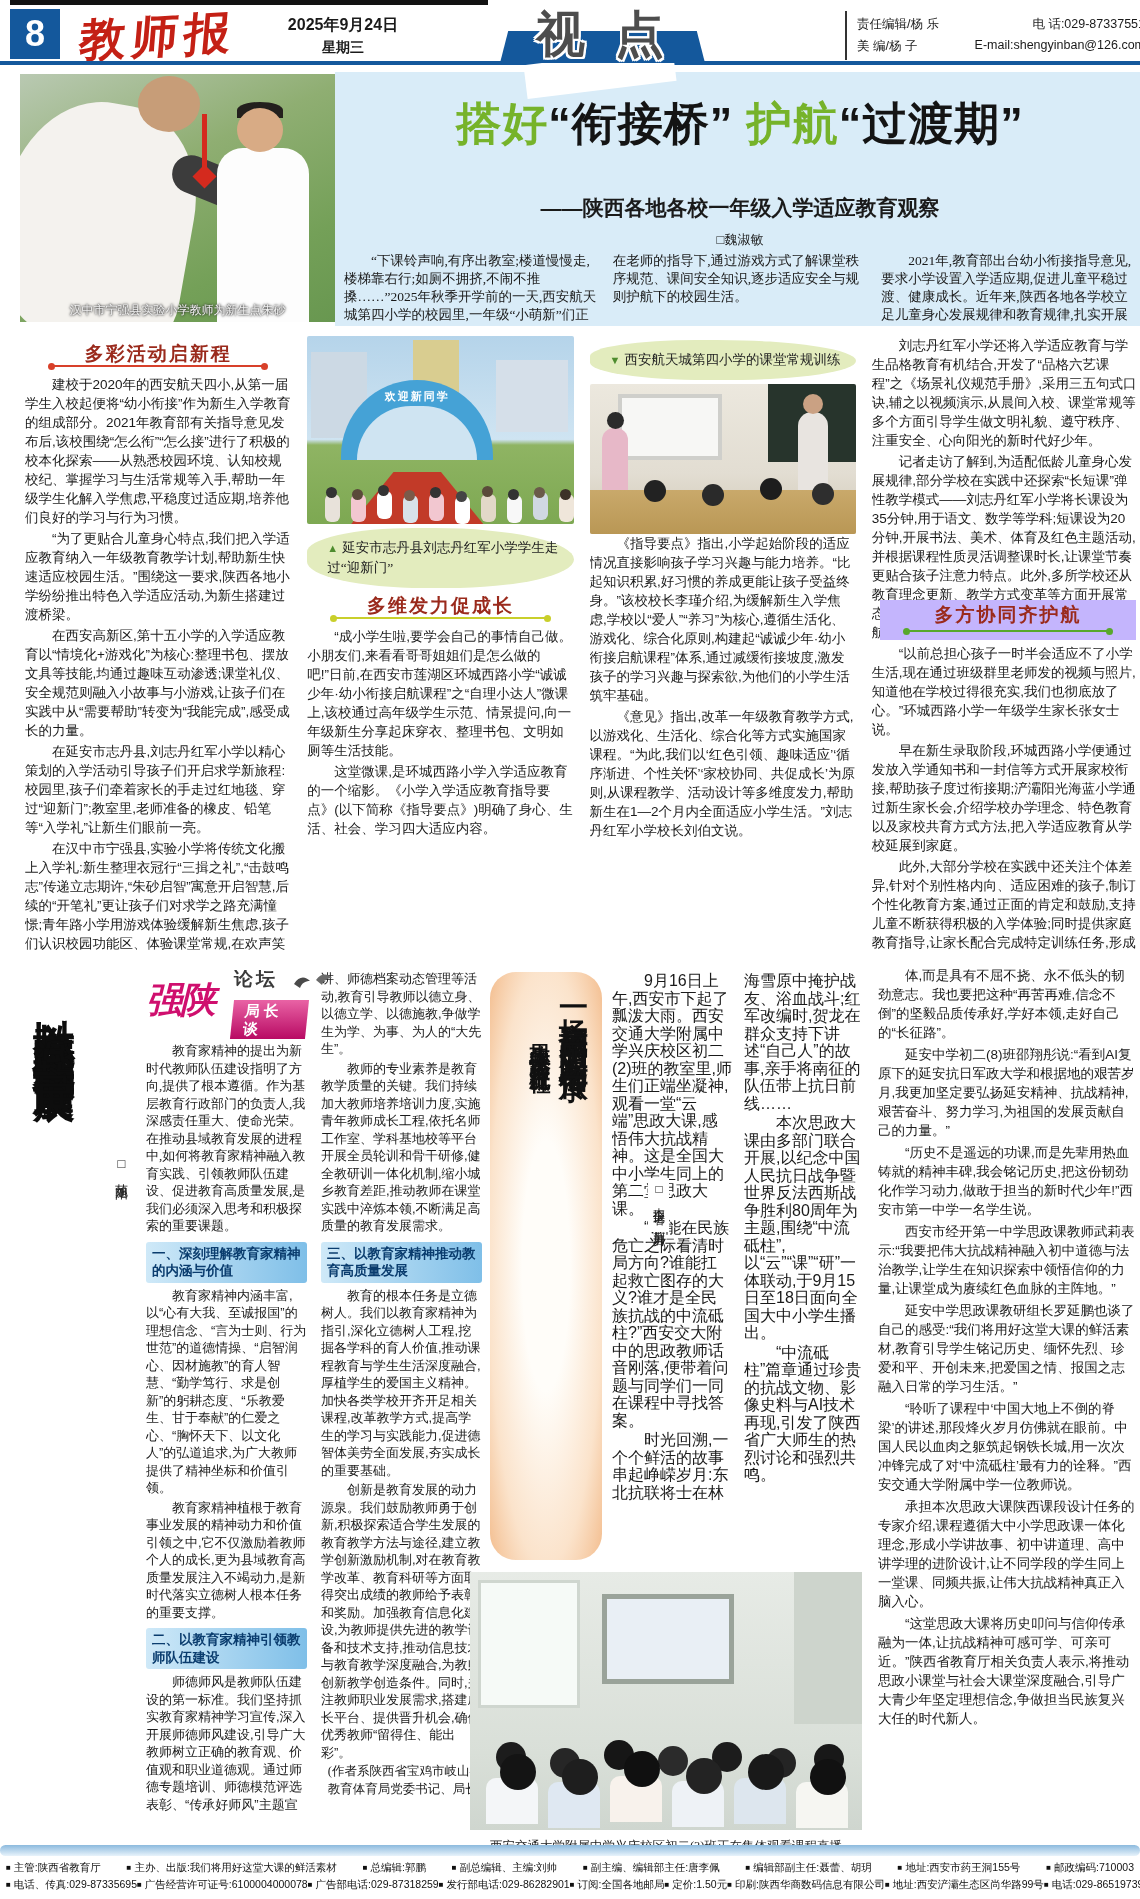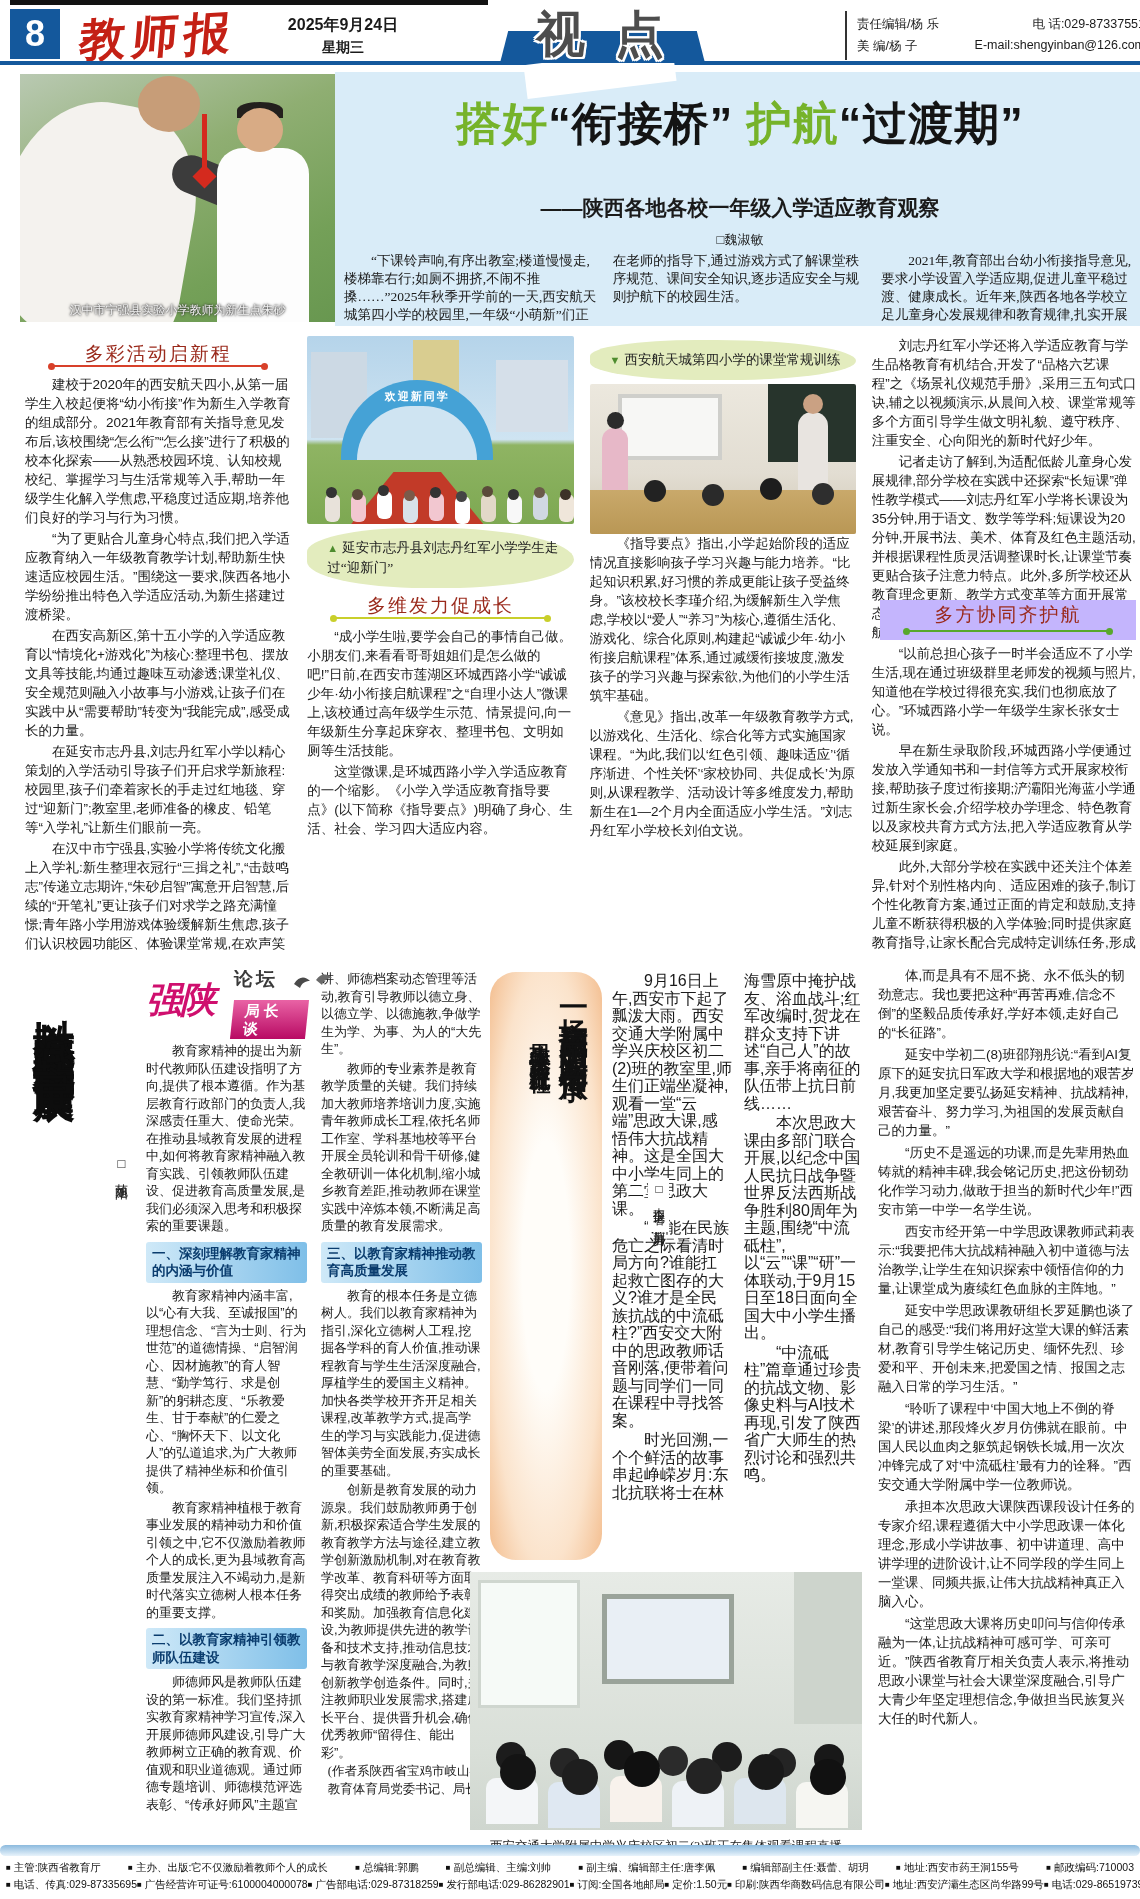--- a/index.html
+++ b/index.html
@@ -37,21 +37,21 @@
   .lp-child{position:absolute;right:26px;top:74px;width:92px;height:176px;background:#fdfdfd;border-radius:26px 26px 0 0;}
   .lp-chead{position:absolute;right:52px;top:34px;width:46px;height:44px;background:#d8ab85;border-radius:50%;}
   .lp-chair{position:absolute;right:52px;top:28px;width:46px;height:16px;background:#23201d;border-radius:50% 50% 0 0;}
   .lp-tassel{position:absolute;right:128px;top:40px;width:5px;height:58px;background:#d42a1e;}
   .lp-tassel::after{content:"";position:absolute;left:-6px;top:54px;width:17px;height:17px;background:#d42a1e;transform:rotate(45deg);}
   .lp-cap{position:absolute;bottom:3px;left:0;right:0;text-align:center;color:#f2f2f2;font-size:12px;font-family:"Liberation Serif",serif;text-shadow:0 0 3px #333,0 0 2px #333;}
 
   .lead-body{position:absolute;left:25px;top:336px;width:1113px;height:616px;display:flex;gap:16px;overflow:hidden;}
   .lcol{flex:1;overflow:hidden;font-size:13.5px;line-height:19px;}
   .lcol p{text-indent:2em;margin:0 0 2px;}
-  .shead{margin:8px 0 2px;text-align:center;font-size:19px;color:#9a2a1c;font-weight:400;letter-spacing:2px;}
+  .shead{margin:8px 0 2px;text-align:center;font-size:19px;color:#9a2a1c;font-weight:700;letter-spacing:2px;}
   .srule{height:2px;background:var(--c,#d8402a);margin:0 26px 8px;position:relative;}
   .srule::before,.srule::after{content:"";position:absolute;top:-2.5px;width:7px;height:7px;border-radius:50%;background:inherit;}
   .srule::before{left:-3px;}
   .srule::after{right:-3px;}
 
   .ph{position:relative;overflow:hidden;border-radius:2px;}
   .ph-gate{height:188px;background:linear-gradient(#b5d4ea 0%,#cfe4f2 55%,#8fb463 58%,#7da852 100%);padding-left:28px;}
   .g-b1{position:absolute;left:4px;top:16px;width:56px;height:86px;background:#ccd9e4;}
   .g-b2{position:absolute;right:6px;top:24px;width:72px;height:72px;background:#d5dfe9;}
   .g-b3{position:absolute;left:106px;top:4px;width:46px;height:58px;background:#d9cd90;}
@@ -321,21 +321,21 @@
       <p>延安中学思政课教研组长罗延鹏也谈了自己的感受:“我们将用好这堂大课的鲜活素材,教育引导学生铭记历史、缅怀先烈、珍爱和平、开创未来,把爱国之情、报国之志融入日常的学习生活。”</p>
       <p>“聆听了课程中‘中国大地上不倒的脊梁’的讲述,那段烽火岁月仿佛就在眼前。中国人民以血肉之躯筑起钢铁长城,用一次次冲锋完成了对‘中流砥柱’最有力的诠释。”西安交通大学附属中学一位教师说。</p>
       <p>承担本次思政大课陕西课段设计任务的专家介绍,课程遵循大中小学思政课一体化理念,形成小学讲故事、初中讲道理、高中讲学理的进阶设计,让不同学段的学生同上一堂课、同频共振,让伟大抗战精神真正入脑入心。</p>
       <p>“这堂思政大课将历史叩问与信仰传承融为一体,让抗战精神可感可学、可亲可近。”陕西省教育厅相关负责人表示,将推动思政小课堂与社会大课堂深度融合,引导广大青少年坚定理想信念,争做担当民族复兴大任的时代新人。</p>
     </div>
 
   <div class="fbar"></div>
   <div class="frow frow1">
 
   <span class="fitem">主管:陕西省教育厅</span>
-      <span class="fitem">主办、出版:它不仅激励着教师个人的成长</span>
+      <span class="fitem">主办、出版:我们将用好这堂大课的鲜活素材</span>
       <span class="fitem">总编辑:郭鹏</span>
       <span class="fitem">副总编辑、主编:刘帅</span>
       <span class="fitem">副主编、编辑部主任:唐李佩</span>
       <span class="fitem">编辑部副主任:聂蕾、胡玥</span>
       <span class="fitem">地址:西安市药王洞155号</span>
       <span class="fitem">邮政编码:710003</span>
     </div>
   <div class="frow frow2">
 
   <span class="fitem">电话、传真:029-87335695</span>

